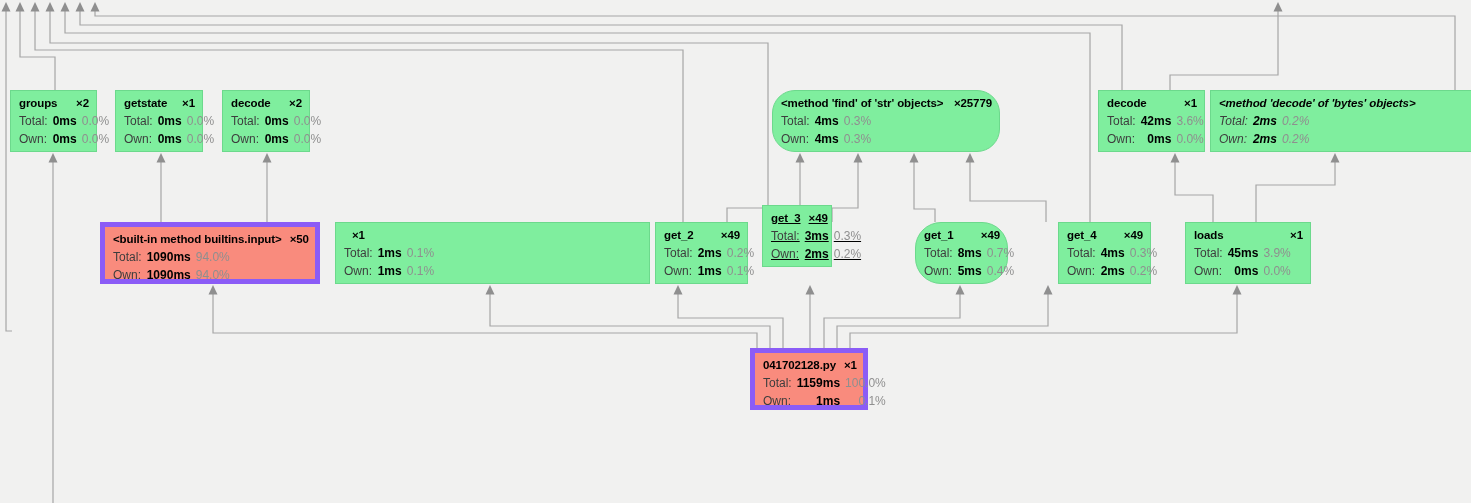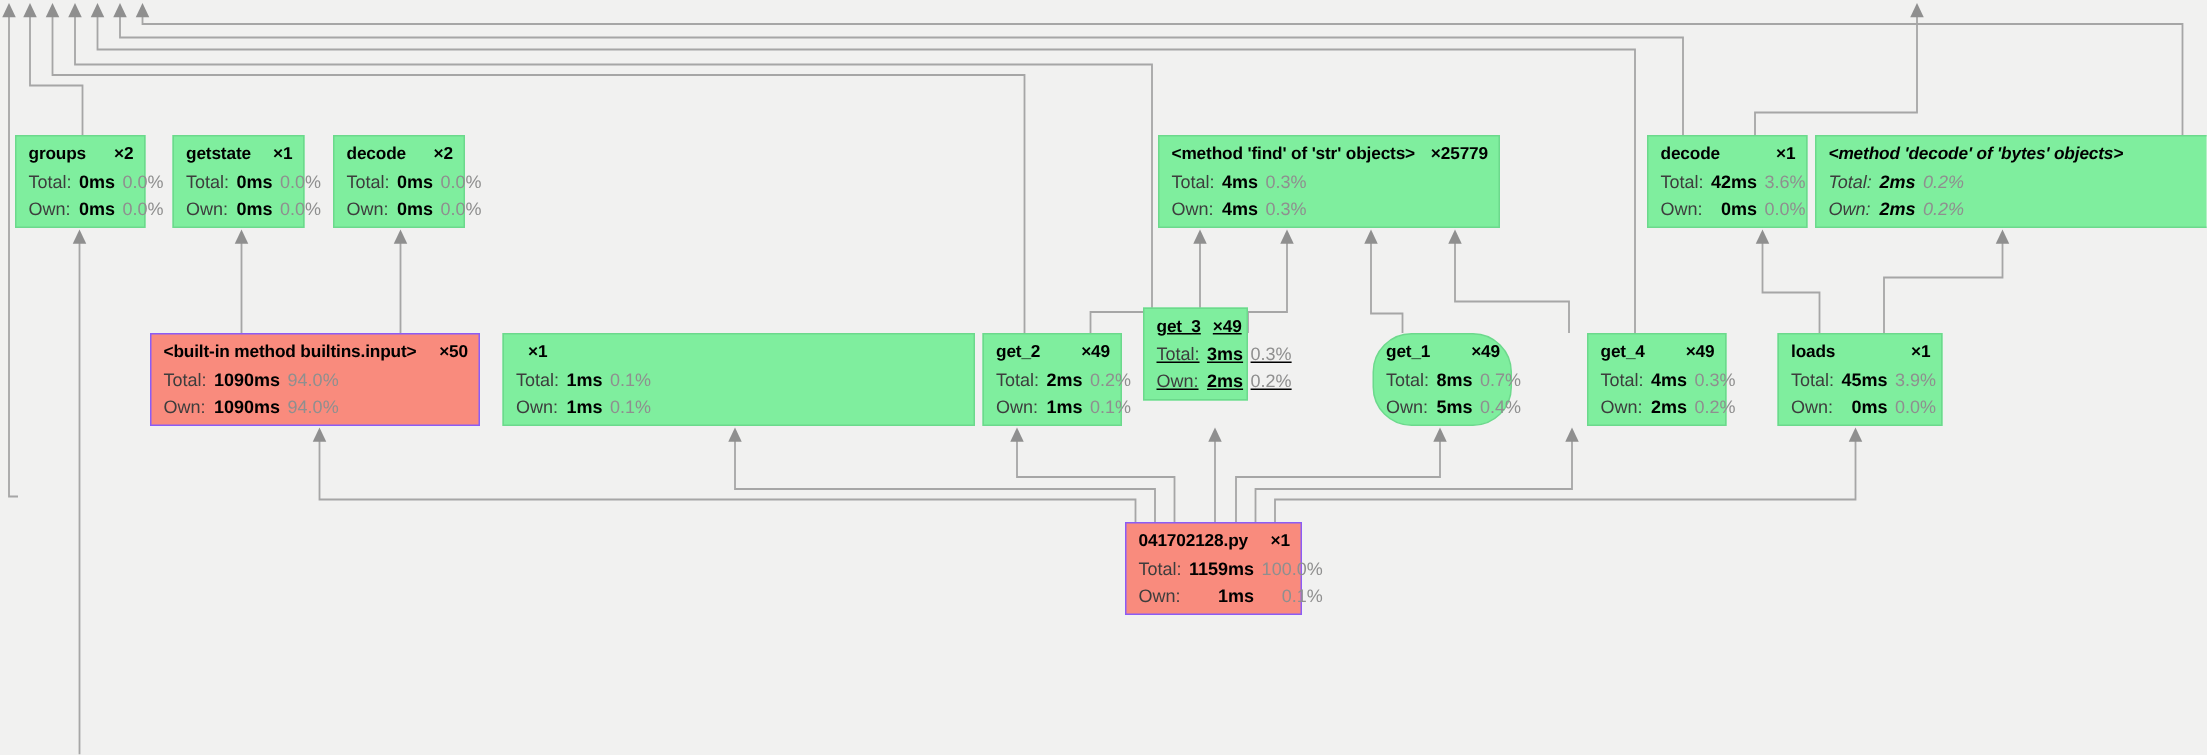--- a/index.html
+++ b/index.html
@@ -10,21 +10,21 @@
     position:relative;
   }
   #canvas{position:absolute;inset:0;width:1471px;height:503px;}
   #edges{position:absolute;left:0;top:0;z-index:1;}
   .node{
     position:absolute;z-index:2;height:62px;box-sizing:border-box;
     padding:4px 7px 4px 8px;
     cursor:pointer;
   }
   .node.green{background:#7fee9e;border:1px solid #6cd98c;}
-  .node.red{background:#f98b7d;border:1px solid #8b5cf6;}
+  .node.red{background:#f98b7d;border:5px solid #8b5cf6;}
   .ttl{
     display:flex;justify-content:space-between;align-items:baseline;
     font-size:11.5px;font-weight:bold;color:#000;line-height:16px;
     white-space:nowrap;letter-spacing:-0.1px;
   }
   .ttl .cnt{margin-left:8px;font-weight:bold;}
   .stats{
     display:grid;
     grid-template-columns:max-content max-content max-content;
     column-gap:5px;row-gap:1px;
@@ -125,21 +125,21 @@
         </div>
         <div class="stats">
           <span class="lbl">Total:</span>
           <span class="val">0ms</span>
           <span class="pct">0.0%</span>
           <span class="lbl">Own:</span>
           <span class="val">0ms</span>
           <span class="pct">0.0%</span>
         </div>
       </div>
-      <div class="node green" style="left: 772px; top: 90px; width: 228px;">
+      <div class="node green" style="left: 772px; top: 90px; width: 228px; border-radius: 23px;">
         <div class="ttl">
           <span class="nm">&lt;method 'find' of 'str' objects&gt;</span>
           <span class="cnt">×25779</span>
         </div>
         <div class="stats">
           <span class="lbl">Total:</span>
           <span class="val">4ms</span>
           <span class="pct">0.3%</span>
           <span class="lbl">Own:</span>
           <span class="val">4ms</span>
@@ -250,21 +250,21 @@
         </div>
         <div class="stats">
           <span class="lbl">Total:</span>
           <span class="val">4ms</span>
           <span class="pct">0.3%</span>
           <span class="lbl">Own:</span>
           <span class="val">2ms</span>
           <span class="pct">0.2%</span>
         </div>
       </div>
-      <div class="node green" style="left: 1185px; top: 222px; width: 110px;">
+      <div class="node green" style="left: 1185px; top: 222px; width: 126px;">
         <div class="ttl">
           <span class="nm">loads</span>
           <span class="cnt">×1</span>
         </div>
         <div class="stats">
           <span class="lbl">Total:</span>
           <span class="val">45ms</span>
           <span class="pct">3.9%</span>
           <span class="lbl">Own:</span>
           <span class="val">0ms</span>

